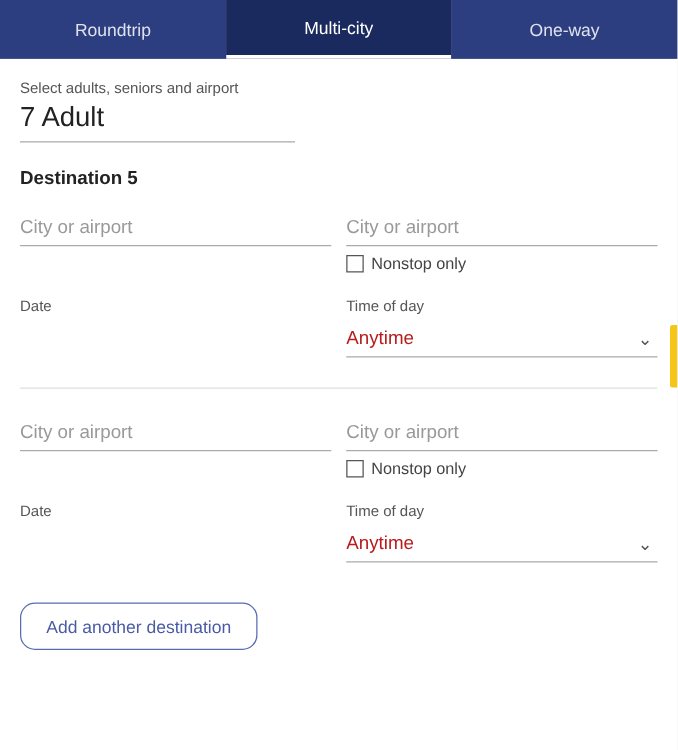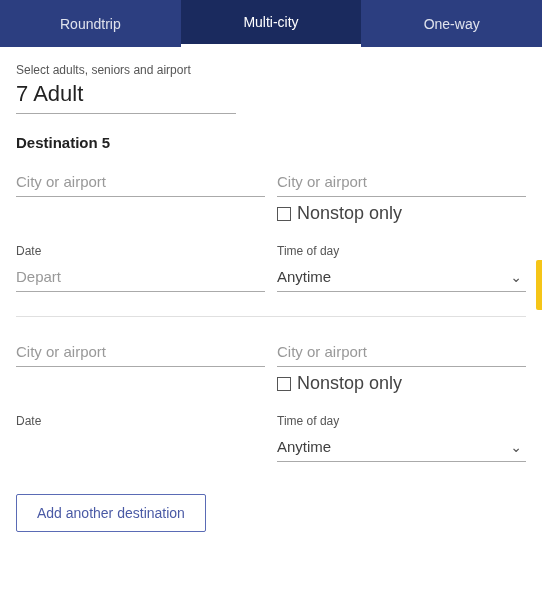--- a/index.html
+++ b/index.html
@@ -136,36 +136,36 @@
     .nonstop-checkbox {
       width: 14px;
       height: 14px;
       border: 1px solid #555;
       appearance: none;
       cursor: pointer;
       flex-shrink: 0;
     }
 
     .nonstop-label {
-      font-size: 18px;
+      font-size: 13px;
       color: #444;
     }
 
     
     .select-wrapper {
       position: relative;
       border-bottom: 1px solid #aaa;
     }
 
     .time-select {
       width: 100%;
       border: none;
       padding: 6px 24px 6px 0;
       font-size: 15px;
-      color: #404040;
+      color: #b91c1c;
       background: transparent;
       appearance: none;
       outline: none;
       cursor: pointer;
     }
 
     .select-chevron {
       position: absolute;
       right: 4px;
       top: 50%;
@@ -192,21 +192,21 @@
 
     
     .add-destination-btn {
       display: inline-block;
       border: 1.5px solid #5a6bb5;
       color: #4a5aa5;
       background: white;
       padding: 10px 20px;
       font-size: 14px;
       cursor: pointer;
-      border-radius: 2px;
+      border-radius: 12px;
       margin-top: 8px;
     }
 
     
     .right-accent {
       position: absolute;
       right: 0;
       top: 260px;
       width: 6px;
       height: 50px;
@@ -250,21 +250,20 @@
           <div class="nonstop-row">
             <input type="checkbox" class="nonstop-checkbox" style="">
             <span class="nonstop-label">Nonstop only</span>
           </div>
         </div>
       </div>
 
       <div class="date-row">
         <div class="col-left">
           <span class="field-label">Date</span>
-          <input class="text-input" type="text" placeholder="Depart" style="">
         </div>
         <div class="col-right">
           <span class="field-label">Time of day</span>
           <div class="select-wrapper">
             <select class="time-select">
               <option>Anytime</option>
               <option>Morning</option>
               <option>Afternoon</option>
               <option>Evening</option>
               <option>Night</option>

